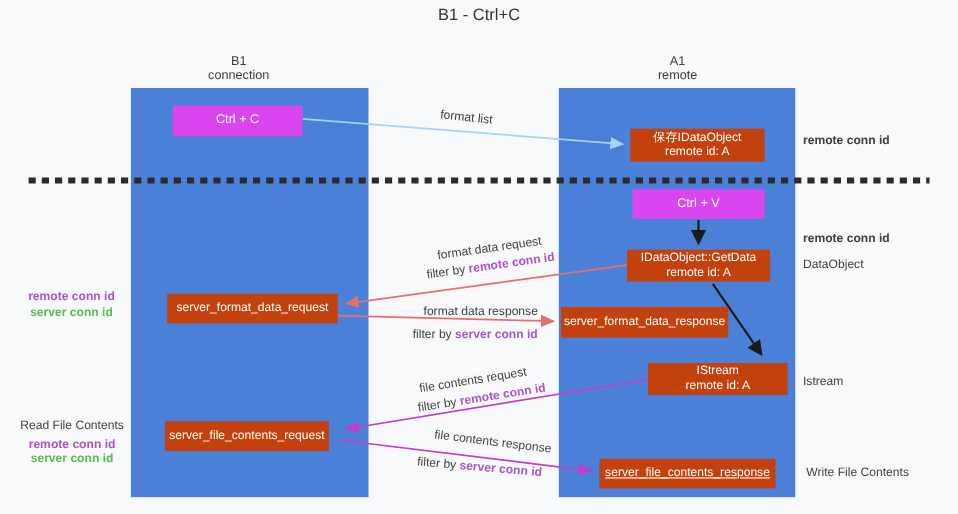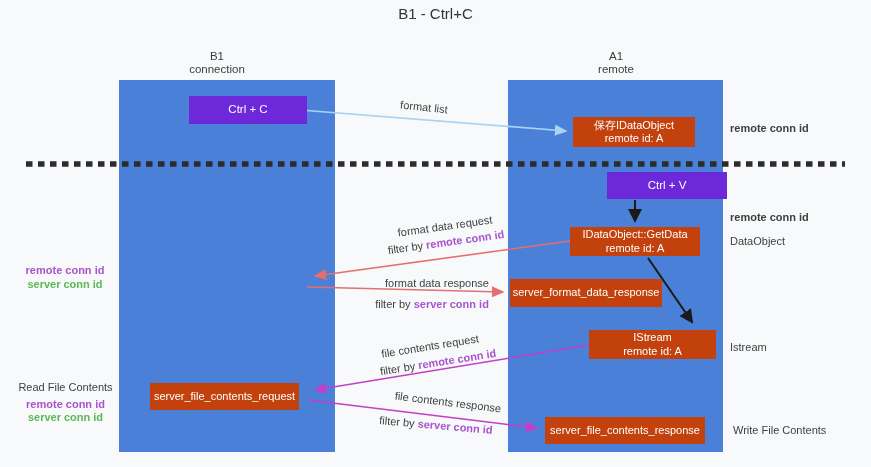--- a/index.html
+++ b/index.html
@@ -12,21 +12,21 @@
   .lane-left  { left:119px; top:80px; width:216px; height:372px; }
   .lane-right { left:508px; top:80px; width:215px; height:372px; }
 
   .lane-header { position:absolute; transform:translateX(-50%); text-align:center;
                  font-size:11.5px; line-height:13px; color:#3d3d3d; white-space:nowrap; }
 
   .node { position:absolute; display:flex; flex-direction:column; align-items:center;
           justify-content:center; color:#ffffff; font-size:11.5px; line-height:13.5px;
           text-align:center; white-space:nowrap; }
   .node.orange { background:#c2410c; }
-  .node.green  { background:#6d28d9;margin-left:32px; }
+  .node.green  { background:#d946ef; }
 
   .overlay { position:absolute; left:0; top:0; pointer-events:none; }
 
   .lbl { position:absolute; font-size:11px; color:#3f3f3f; white-space:nowrap;
          transform:translate(-50%,-50%); }
   .r-neg8 { transform:translate(-50%,-50%) rotate(-8deg); }
   .r-neg9 { transform:translate(-50%,-50%) rotate(-9deg); }
   .r-pos5 { transform:translate(-50%,-50%) rotate(5deg); }
   .r-pos6 { transform:translate(-50%,-50%) rotate(6deg); }
   .r-pos7 { transform:translate(-50%,-50%) rotate(7deg); }
@@ -99,31 +99,32 @@
     <div>remote id: A</div>
   </div>
 
   <div class="node green" style="left:575px; top:172px; width:120px; height:27px;">Ctrl + V</div>
 
   <div class="node orange" style="left:570px; top:227px; width:130px; height:29px; font-size:11px;">
     <div>IDataObject::GetData</div>
     <div>remote id: A</div>
   </div>
 
+  <div class="node orange" style="left:152px; top:267px; width:155px; height:27px; font-size:11px;">server_format_data_request</div>
 
   <div class="node orange" style="left:510px; top:279px; width:152px; height:28px; font-size:11px;">server_format_data_response</div>
 
   <div class="node orange" style="left:589px; top:330px; width:127px; height:29px; font-size:11px;">
     <div>IStream</div>
     <div>remote id: A</div>
   </div>
 
   <div class="node orange" style="left:150px; top:383px; width:149px; height:27px; font-size:11px;">server_file_contents_request</div>
 
-  <div class="node orange" style="left:545px; top:417px; width:160px; height:27px; font-size:11px;">server_file_contents_response</div>
+  <div class="node orange" style="left:545px; top:417px; width:160px; height:27px; font-size:11px;text-decoration:underline;">server_file_contents_response</div>
 
   <div class="lbl r-pos6" style="left:424px; top:107px;">format list</div>
 
   <div class="lbl r-neg8" style="left:445px; top:226px;">format data request</div>
   <div class="lbl r-neg8" style="left:446px; top:242px;">
     <span>filter by </span><span class="purple">remote conn id</span>
   </div>
 
   <div class="lbl" style="left:437px; top:283px;">format data response</div>
   <div class="lbl" style="left:432px; top:304px;">

